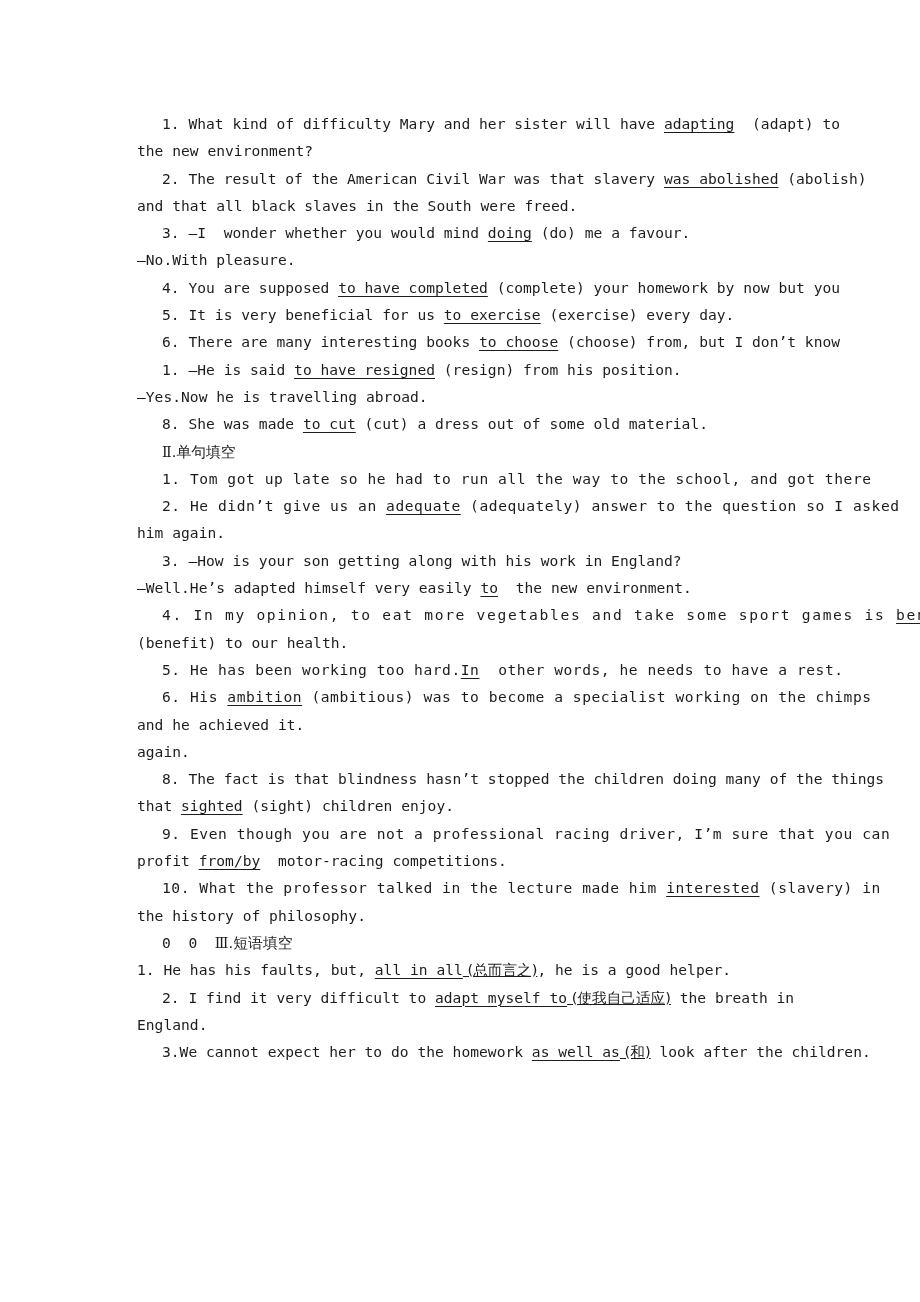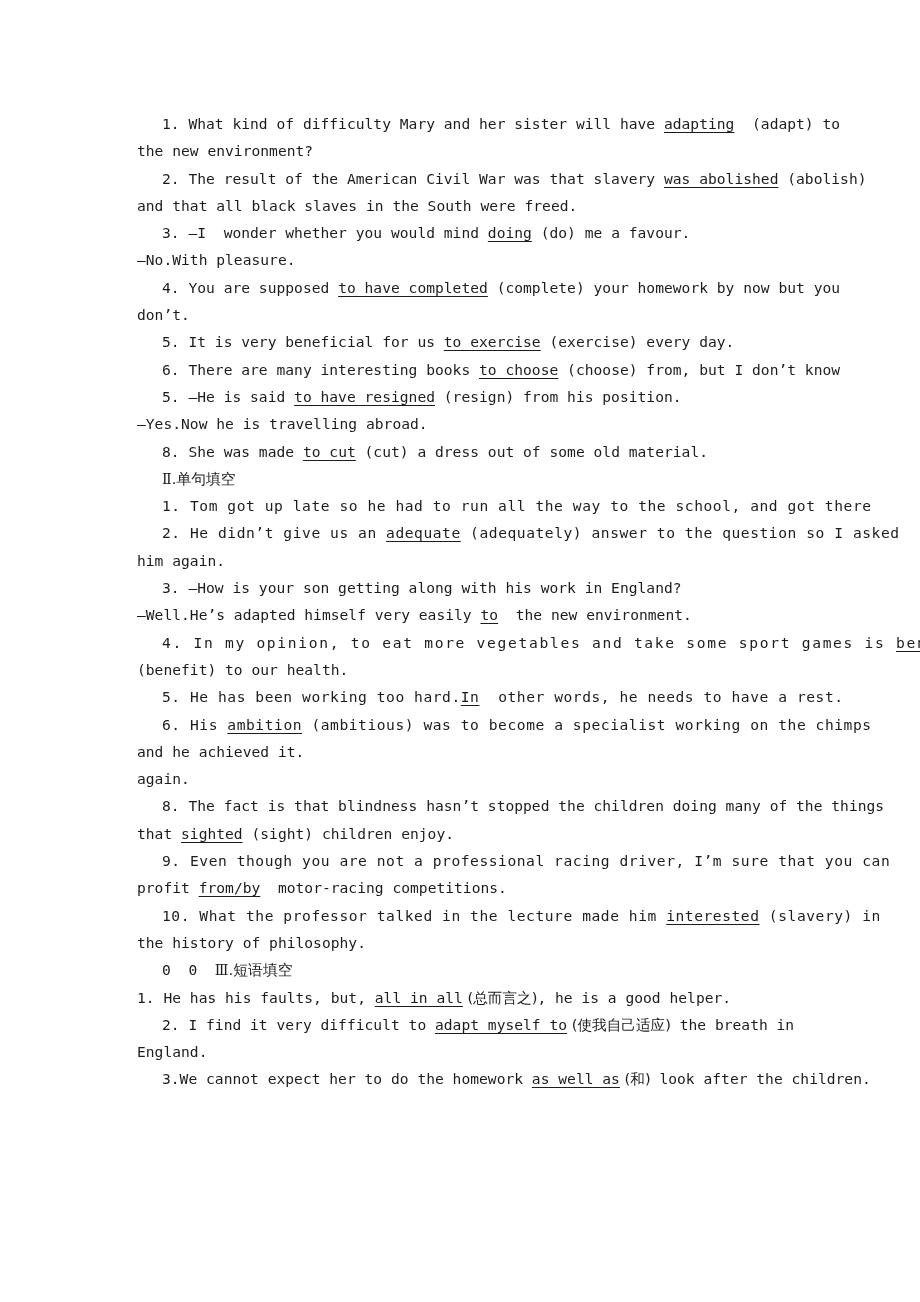--- a/index.html
+++ b/index.html
@@ -47,20 +47,21 @@
     letter-spacing: 1.7px;
   }
   .ul {
     text-decoration: underline;
     text-underline-offset: 2.5px;
     text-decoration-thickness: 1px;
   }
   .cn {
     font-family: "DejaVu Sans", "Liberation Sans", sans-serif;
     font-size: 14.6px;
+    text-decoration: underline;
   }
   .sec {
     font-family: "DejaVu Sans", "Liberation Sans", sans-serif;
     font-size: 14.8px;
   }
   .rn {
     font-family: "DejaVu Serif", "Liberation Serif", serif;
     font-size: 14.2px;
   }
 </style>
@@ -73,27 +74,26 @@
     <div class="line indent"><span>1. What kind of difficulty Mary and her sister will have </span><span class="ul">adapting</span><span>  (adapt) to</span></div>
     <div class="line"><span>the new environment?</span></div>
 
     <div class="line indent"><span>2. The result of the American Civil War was that slavery </span><span class="ul">was abolished</span><span> (abolish)</span></div>
     <div class="line"><span>and that all black slaves in the South were freed.</span></div>
 
     <div class="line indent"><span>3. —I  wonder whether you would mind </span><span class="ul">doing</span><span> (do) me a favour.</span></div>
     <div class="line"><span>—No.With pleasure.</span></div>
 
     <div class="line indent"><span>4. You are supposed </span><span class="ul">to have completed</span><span> (complete) your homework by now but you</span></div>
-    <div class="line"><span>don’t.</span></div>
 
     <div class="line indent"><span>5. It is very beneficial for us </span><span class="ul">to exercise</span><span> (exercise) every day.</span></div>
 
     <div class="line indent"><span>6. There are many interesting books </span><span class="ul">to choose</span><span> (choose) from, but I don’t know</span></div>
 
-    <div class="line indent"><span>5. —He is said </span><span class="ul">to have resigned</span><span> (resign) from his position.</span></div>
+    <div class="line indent"><span>1. —He is said </span><span class="ul">to have resigned</span><span> (resign) from his position.</span></div>
     <div class="line"><span>—Yes.Now he is travelling abroad.</span></div>
 
     <div class="line indent"><span>8. She was made </span><span class="ul">to cut</span><span> (cut) a dress out of some old material.</span></div>
 
     <div class="line indent"><span class="rn">Ⅱ</span><span class="sec">.</span><span class="sec">单句填空</span></div>
 
     <div class="line indent wide"><span>1. Tom got up late so he had to run all the way to the school, and got there</span></div>
 
     <div class="line indent wide"><span>2. He didn’t give us an </span><span class="ul">adequate</span><span> (adequately) answer to the question so I asked</span></div>
     <div class="line"><span>him again.</span></div>

